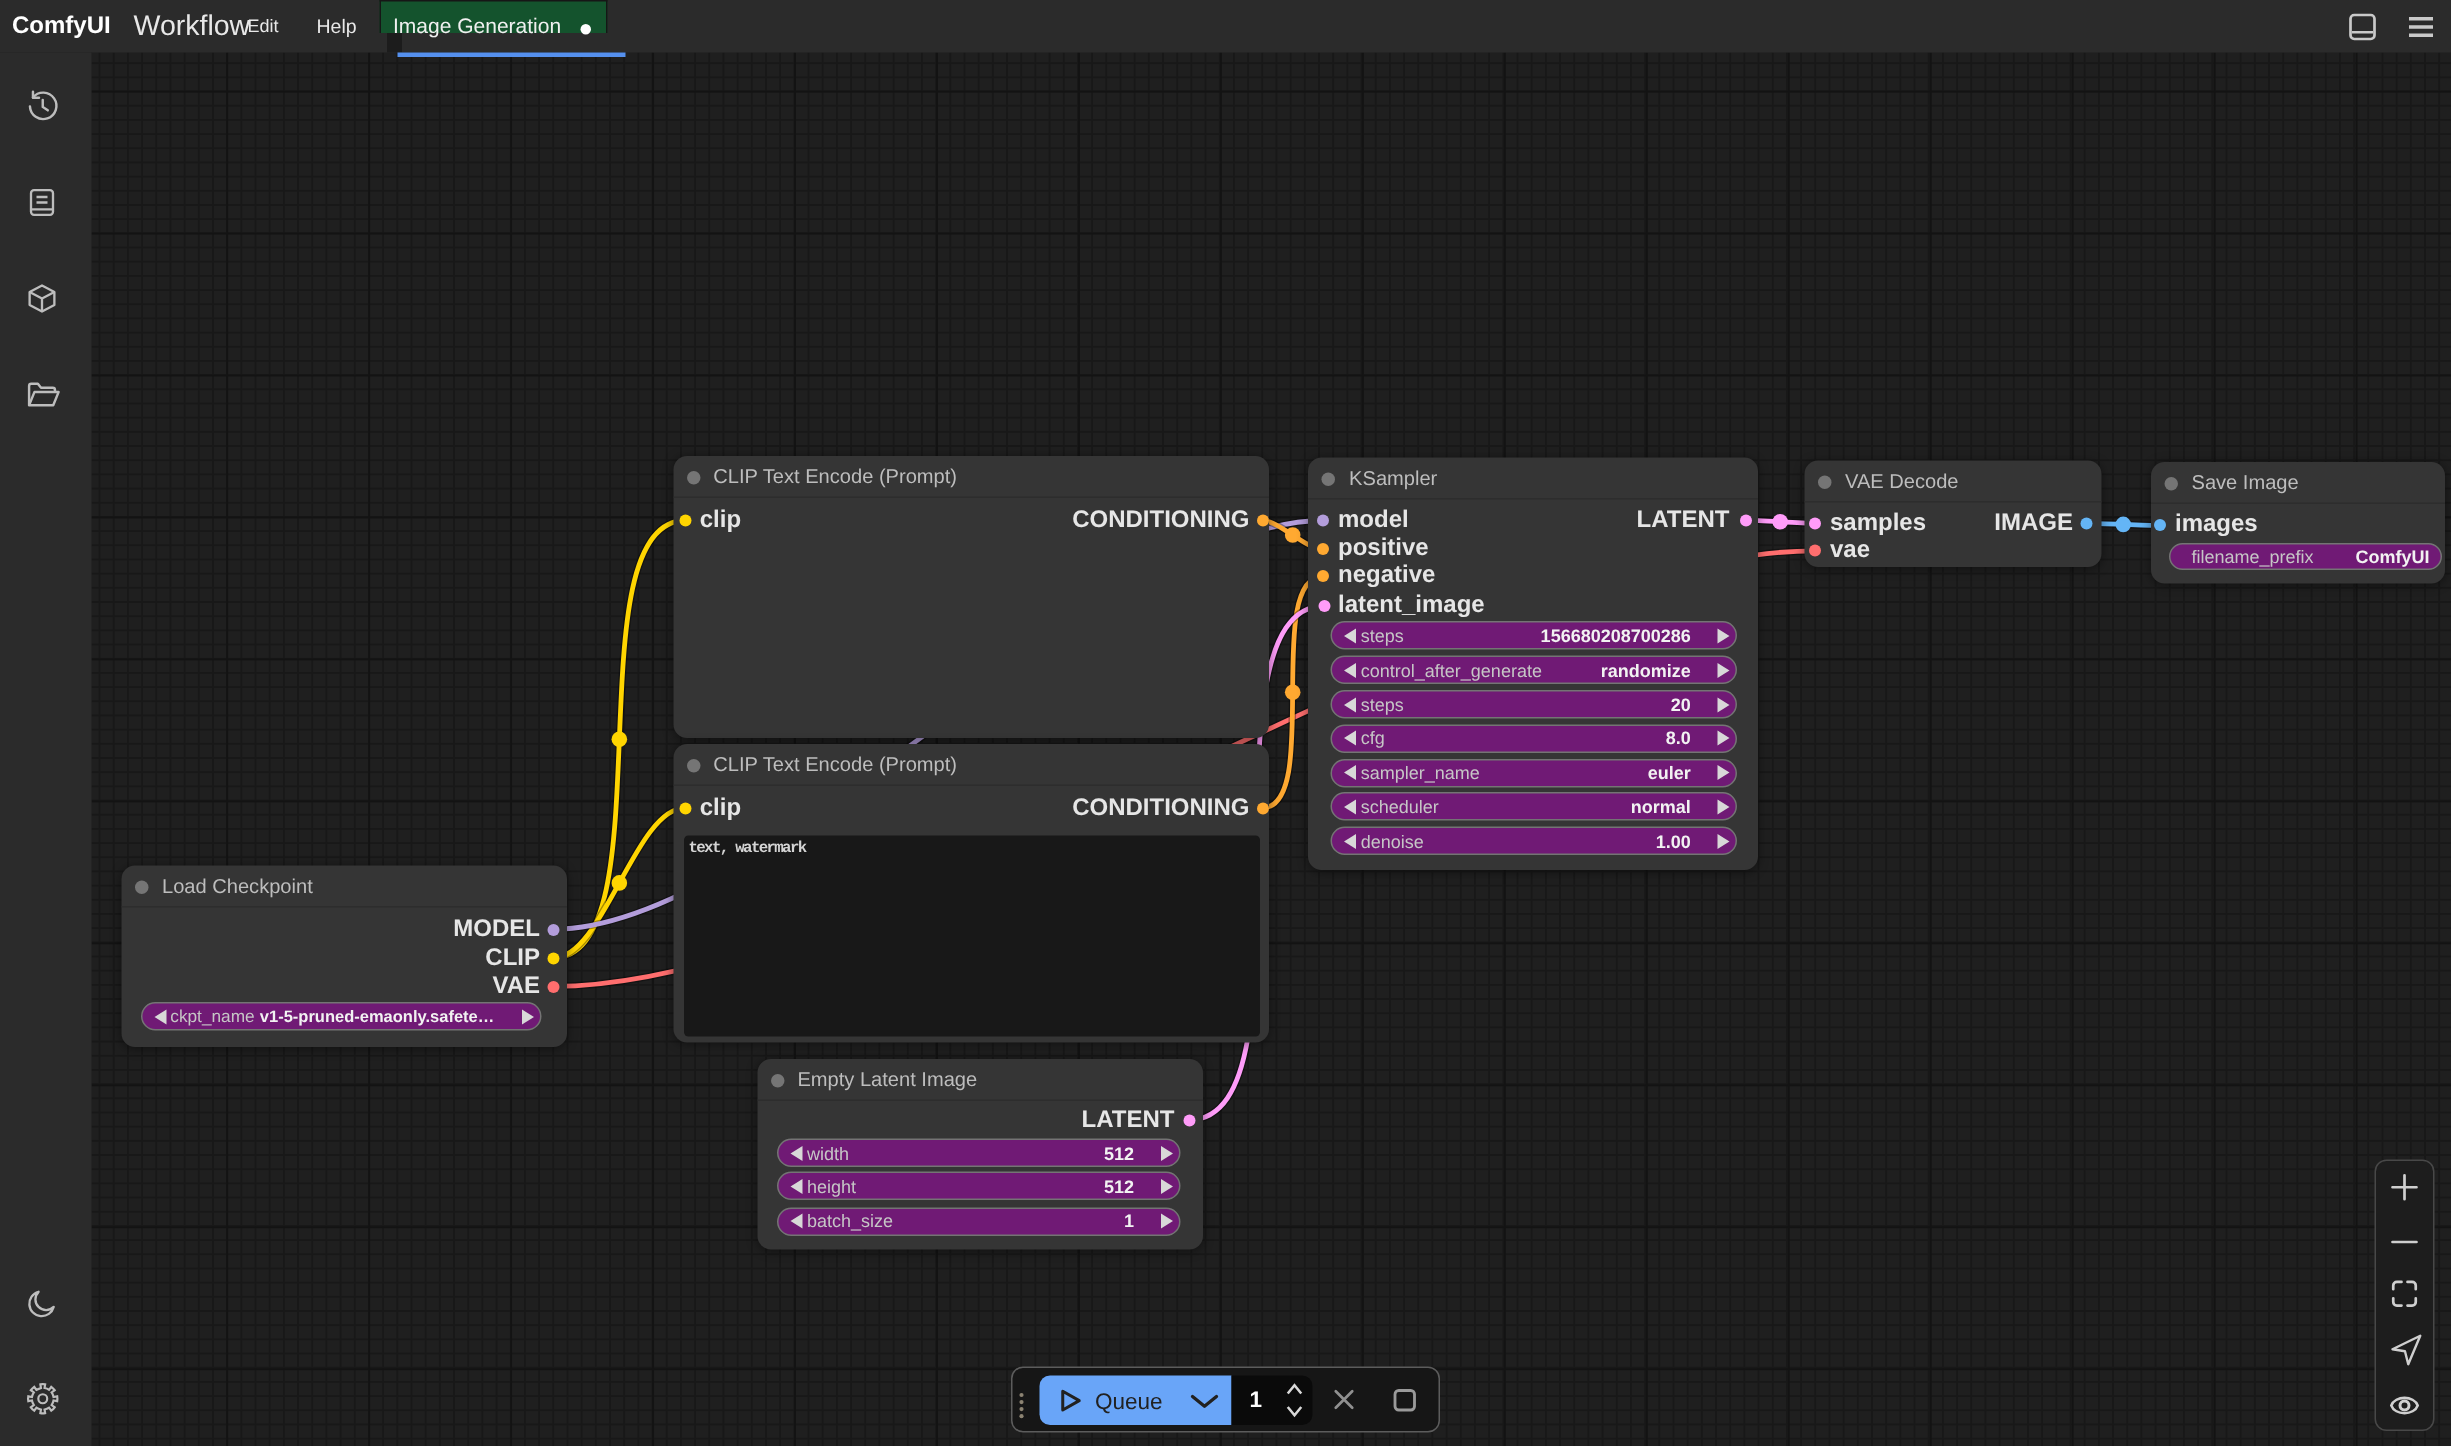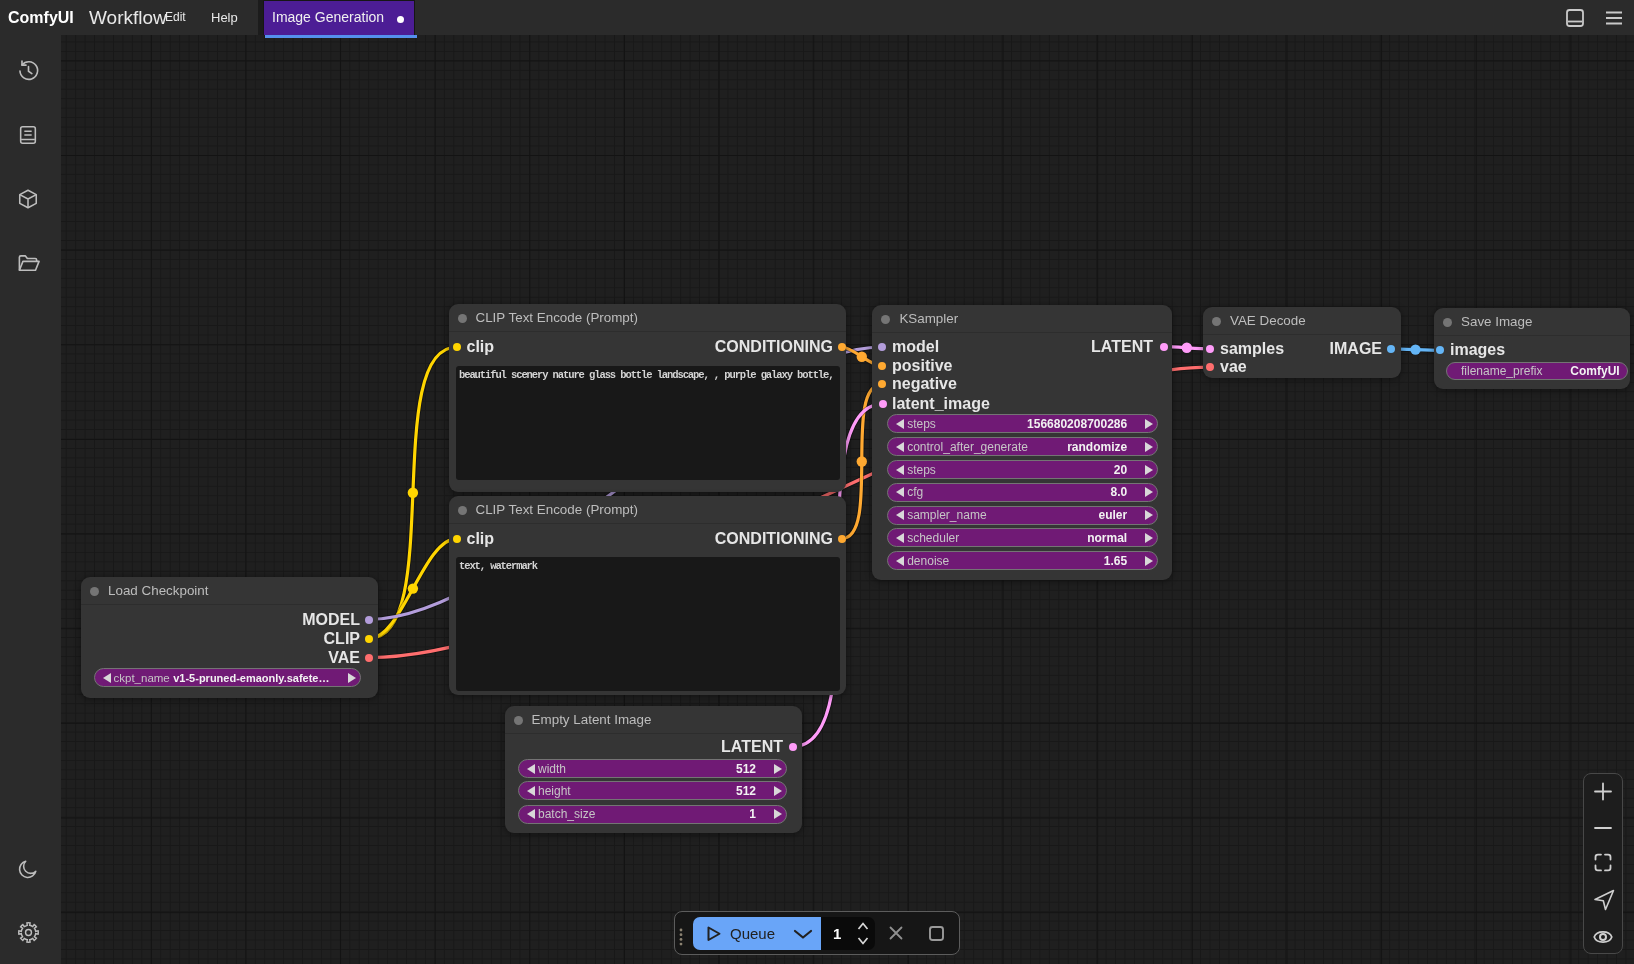--- a/index.html
+++ b/index.html
@@ -8,21 +8,21 @@
 #canvas{position:absolute;left:61px;top:35px;right:0;bottom:0;background-color:#1f1f1f;
 background-image:
  linear-gradient(#131313 1px,transparent 1px),linear-gradient(90deg,#131313 1px,transparent 1px),
  linear-gradient(#181818 1px,transparent 1px),linear-gradient(90deg,#181818 1px,transparent 1px);
 background-size:94.65px 94.65px,94.65px 94.65px,9.465px 9.465px,9.465px 9.465px;
 background-position:89.8px 25.4px,89.8px 25.4px,89.8px 25.4px,89.8px 25.4px;}
 
 #topbar{position:absolute;top:0;left:0;width:1634px;height:35px;background:#2b2b2b;z-index:20;}
 #topbar .logo{position:absolute;left:8px;top:0;line-height:35px;font-size:16px;font-weight:bold;color:#fff;}
 #topbar .menu{position:absolute;top:0;line-height:35px;font-size:13.5px;color:#e8e8e8;}
-#tab{position:absolute;left:263px;top:0px;width:152px;height:35px;background:#4c1d95;border:1px solid #161616;border-bottom:none;box-sizing:border-box;z-index:22;}
+#tab{position:absolute;left:253px;top:0px;width:152px;height:22px;background:#14532d;border:1px solid #161616;border-bottom:none;box-sizing:border-box;z-index:22;}
 #tab .tx{position:absolute;left:8px;top:0;line-height:33px;font-size:14px;color:#f0f0f0;}
 #tab .dot{position:absolute;right:10px;top:14.5px;width:7px;height:7px;border-radius:50%;background:#fff;}
 #tabline{position:absolute;left:265px;top:35px;width:152px;height:2.5px;background:#5590ee;z-index:21;}
 
 #sidebar{position:absolute;top:35px;left:0;width:61px;height:929px;background:#2b2b2b;z-index:20;}
 .sic{position:absolute;left:17px;}
 
 .node{position:absolute;background:#353535;border-radius:9px;box-shadow:0 1px 7px rgba(0,0,0,.45);z-index:2;}
 .nt{position:absolute;top:0;left:0;right:0;height:28px;border-bottom:1px solid #2d2d2d;color:#bdbdbd;font-size:13.4px;line-height:28px;padding-left:27px;box-sizing:border-box;}
 .nd{position:absolute;left:9px;top:10px;width:9px;height:9px;border-radius:50%;background:#757575;}
@@ -80,21 +80,20 @@
  <div class="w" style="left:12.5px;top:91px;width:267px;">
    <span class="la"></span>
         <span class="lab" style="font-size:11.5px;text-align:center;">ckpt_name</span>
    <span class="val" style="font-size:11px;">v1-5-pruned-emaonly.safete…</span>
         <span class="ra"></span>
  </div>
 </div>
 
 <div class="node" style="left:448.5px;top:304px;width:397.5px;height:188px;">
  <div class="nt"><span class="nd"></span>CLIP Text Encode (Prompt)</div>
- <div class="ta" style="left:7.5px;top:62px;width:384px;height:114px;">beautiful scenery nature glass bottle landscape, , purple galaxy bottle,</div>
 </div>
 
 <div class="node" style="left:448.5px;top:496px;width:397.5px;height:199px;">
  <div class="nt"><span class="nd"></span>CLIP Text Encode (Prompt)</div>
  <div class="ta" style="left:7.5px;top:61px;width:384px;height:134px;">text, watermark</div>
 </div>
 
 <div class="node" style="left:872.4px;top:305.4px;width:300px;height:274.5px;">
  <div class="nt"><span class="nd"></span>KSampler</div>
  <div class="w" style="left:14.8px;top:109.1px;width:271px;">
@@ -129,21 +128,21 @@
       </div>
  <div class="w" style="left:14.8px;top:223.1px;width:271px;">
         <span class="la"></span>
         <span class="lab">scheduler</span>
         <span class="val">normal</span>
         <span class="ra"></span>
       </div>
  <div class="w" style="left:14.8px;top:245.9px;width:271px;">
         <span class="la"></span>
         <span class="lab">denoise</span>
-        <span class="val">1.65</span>
+        <span class="val">1.00</span>
         <span class="ra"></span>
       </div>
 </div>
 
 <div class="node" style="left:504.6px;top:706px;width:297.4px;height:127.4px;">
  <div class="nt"><span class="nd"></span>Empty Latent Image</div>
  <div class="w" style="left:13.4px;top:53.2px;width:269px;">
         <span class="la"></span>
         <span class="lab">width</span>
         <span class="val">512</span>

